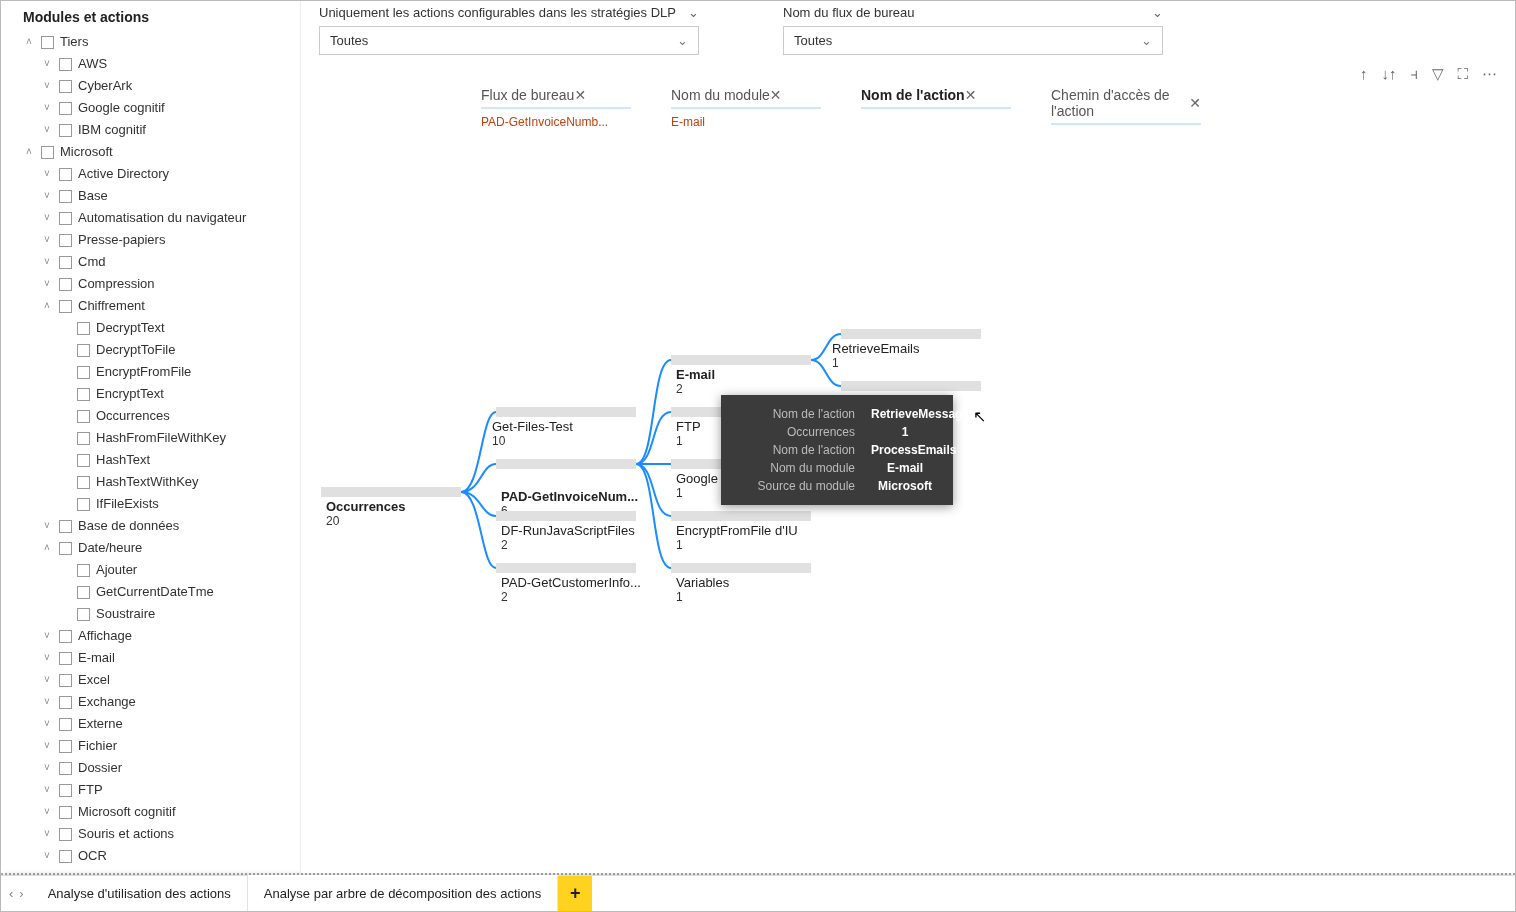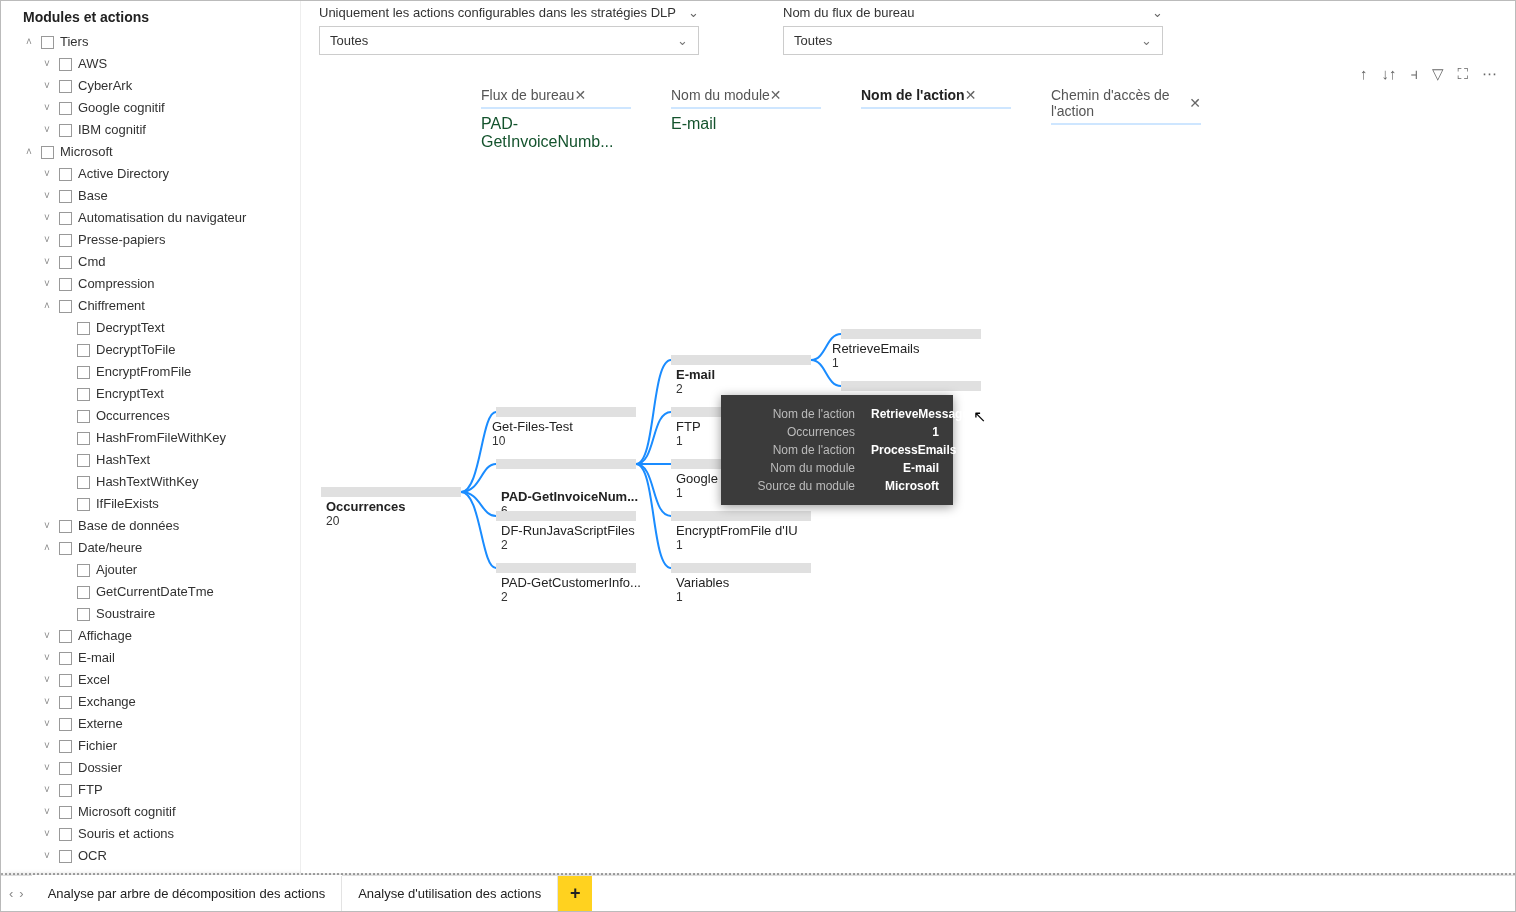--- a/index.html
+++ b/index.html
@@ -40,36 +40,36 @@
 .canvas-wrap { position: relative; flex: 1 1 auto; overflow: hidden; background: #fff; }
 .toolbar-icons { position: absolute; top: 8px; right: 18px; display: flex; gap: 14px; color: #666; }
 .toolbar-icons span { cursor: pointer; font-size: 15px; }
 
 
 .decomp-header { display: flex; gap: 40px; padding: 30px 40px 0 180px; }
 .dh { width: 150px; }
 .dh-title { font-size: 14px; color: #555; border-bottom: 2px solid #0a84ff33; padding-bottom: 4px; margin-bottom: 6px; display:flex; justify-content:flex-start; align-items:center;}
 .dh-title.strong { font-weight: 600; color:#222; }
 .dh .x { color:#666; font-weight:normal; cursor:pointer; }
-.dh-sub { font-size: 16px; color:#14532d; }
+.dh-sub { font-size: 12px; color:#c2410c; }
 
 
 .canvas { position: absolute; inset: 80px 0 0 0; }
 .bar { position:absolute; height:10px; }
 .bar .fill { height:100%; background:#1a8cff; }
 .bar .bg { position:absolute; inset:0; background:#e0e0e0; }
 .clabel { position:absolute; font-size:13px; color:#222; }
 .clabel strong { font-weight:700; }
 .cval { font-size:12px; color:#333; }
 
 
 .tooltip { position:absolute; background:#3b3b3b; color:#fff; font-size:12px; padding:10px 14px; width:232px; box-shadow:0 2px 10px rgba(0,0,0,.4); }
 .tooltip .row { display:flex; justify-content:space-between; gap:16px; line-height:18px; }
 .tooltip .k { color:#bbb; text-align:right; flex:0 0 120px;}
-.tooltip .v { color:#fff; font-weight:600; flex:1 1 auto; text-align:right;}
+.tooltip .v { color:#fff; font-weight:600; flex:1 1 auto; text-align:center;}
 
 
 .cursor { position:absolute; width:14px; height:18px; color:#000;}
 .cursor::before { content:'↖'; font-size:16px; transform:scaleX(-1);}
 
 
 .dotline { border-top: 2px dotted #aaa; height: 0; }
 
 
 .footer { display:flex; align-items:stretch; height: 36px; border-top:1px solid #ddd; box-shadow: 0 -3px 5px -3px rgba(0,0,0,.25); }
@@ -570,18 +570,18 @@
   </div>
 
   <div class="dotline"></div>
 
   <div class="footer">
     <div class="tab-nav">
       <span>‹</span>
       <span>›</span>
     </div>
     <div id="footer-tabs" style="display:flex;">
+        <div class="tab">Analyse d'utilisation des actions</div>
         <div class="tab active">Analyse par arbre de décomposition des actions</div>
-        <div class="tab">Analyse d'utilisation des actions</div>
       </div>
     <div class="tab-add">+</div>
   </div>
 </div>
 
 </body></html>

